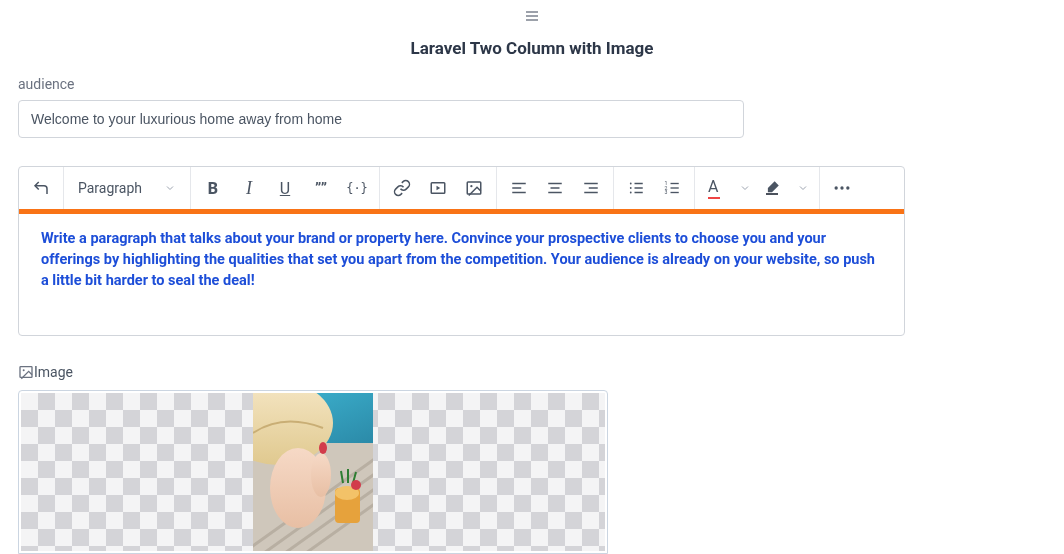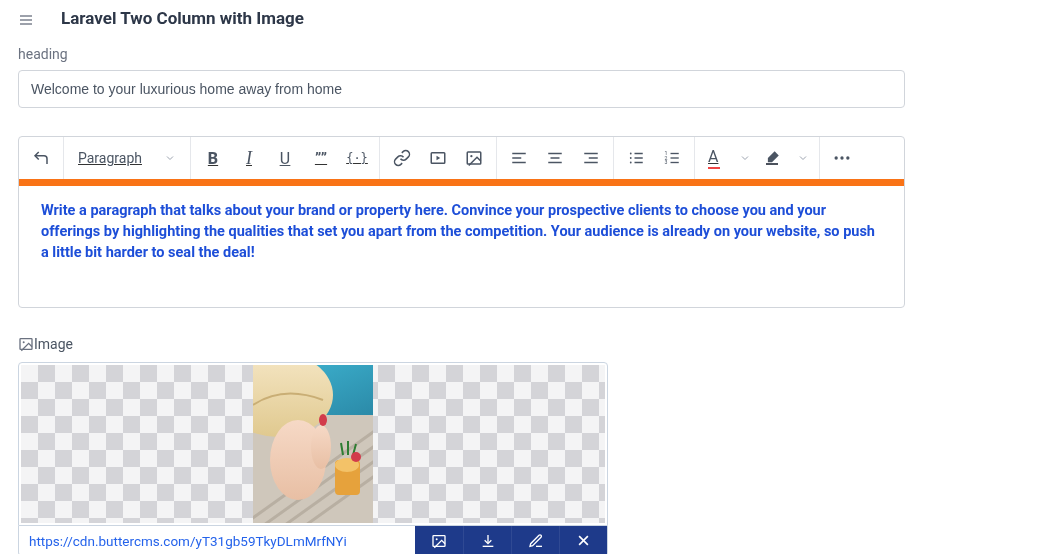--- a/index.html
+++ b/index.html
@@ -1,24 +1,24 @@
 <!DOCTYPE html>
 <html><head>
 <meta charset="utf-8">
 <style>
 * { margin: 0; padding: 0; box-sizing: border-box; }
 body { font-family: -apple-system, BlinkMacSystemFont, "Segoe UI", Roboto, Helvetica, Arial, sans-serif; background: #fff; color: #333; }
 .container { width: 1064px; padding: 8px 18px 0 18px; }
-.title-row { display: flex; align-items: flex-end; gap: 27px; margin-bottom: 18px; }
+.title-row { display: flex; align-items: center; gap: 14px; margin-bottom: 18px; flex-direction: column; }
 .hamburger { color: #6b7280; cursor: pointer; }
 .page-title { font-size: 17px; font-weight: 700; color: #2d3748; }
 .field-label { font-size: 14px; color: #6b7280; margin-bottom: 8px; }
-.text-input { width: 887px; background: #fff; border: 1px solid #d1d5db; border-radius: 4px; padding: 10px 12px; font-size: 14px; color: #4b5563; margin-bottom: 28px; }
+.text-input { width: 726px; background: #fff; border: 1px solid #d1d5db; border-radius: 4px; padding: 10px 12px; font-size: 14px; color: #4b5563; margin-bottom: 28px; }
 .editor-wrap { width: 887px; border: 1px solid #d1d5db; border-radius: 4px; margin-bottom: 28px; background: #fff; }
-.toolbar { display: flex; border-bottom: 7px solid #f97316; text-decoration: underline; }
+.toolbar { display: flex; border-bottom: 5px solid #f97316; }
 .tb-group { display: flex; align-items: center; border-right: 1px solid #e5e7eb; padding: 6px 4px; height: 42px; }
 .tb-btn { width: 36px; height: 30px; display: flex; align-items: center; justify-content: center; cursor: pointer; color: #4b5563; border-radius: 3px; }
 .tb-label { font-size: 14px; color: #4b5563; padding: 0 10px; min-width: 92px; display: inline-block; }
 .tb-dropdown { display: flex; align-items: center; cursor: pointer; padding-right: 10px; }
 .chev { color: #9ca3af; margin-left: 4px; }
 .letter-A { font-size: 16px; position: relative; }
 .underline-red { display: block; height: 2px; background: #ef4444; width: 12px; margin: 1px auto 0 auto; }
 .editor-body { padding: 14px 22px 44px 22px; font-size: 14.5px; color: #1d4ed8; line-height: 1.45; font-weight: bold; }
 .image-section-label { display: flex; align-items: center; margin-bottom: 10px; }
 .image-section-label .icon { color: #6b7280; }
@@ -53,21 +53,21 @@
     <span class="hamburger">
       <svg width="16" height="16" viewBox="0 0 24 24" fill="none" stroke="currentColor" stroke-width="2">
           <line x1="3" y1="6" x2="21" y2="6"></line>
           <line x1="3" y1="12" x2="21" y2="12"></line>
           <line x1="3" y1="18" x2="21" y2="18"></line>
         </svg>
     </span>
     <h1 class="page-title">Laravel Two Column with Image</h1>
   </div>
 
-  <div class="field-label">heading</div>
+  <div class="field-label">audience</div>
   <input class="text-input" type="text" value="Welcome to your luxurious home away from home" style="">
 
 
   <div class="editor-wrap">
     <div class="toolbar">
 
       <div class="tb-group">
         <div class="tb-btn">
           <svg width="18" height="18" viewBox="0 0 24 24" fill="none" stroke="currentColor" stroke-width="2">
               <polyline points="9 14 4 9 9 4"></polyline>

